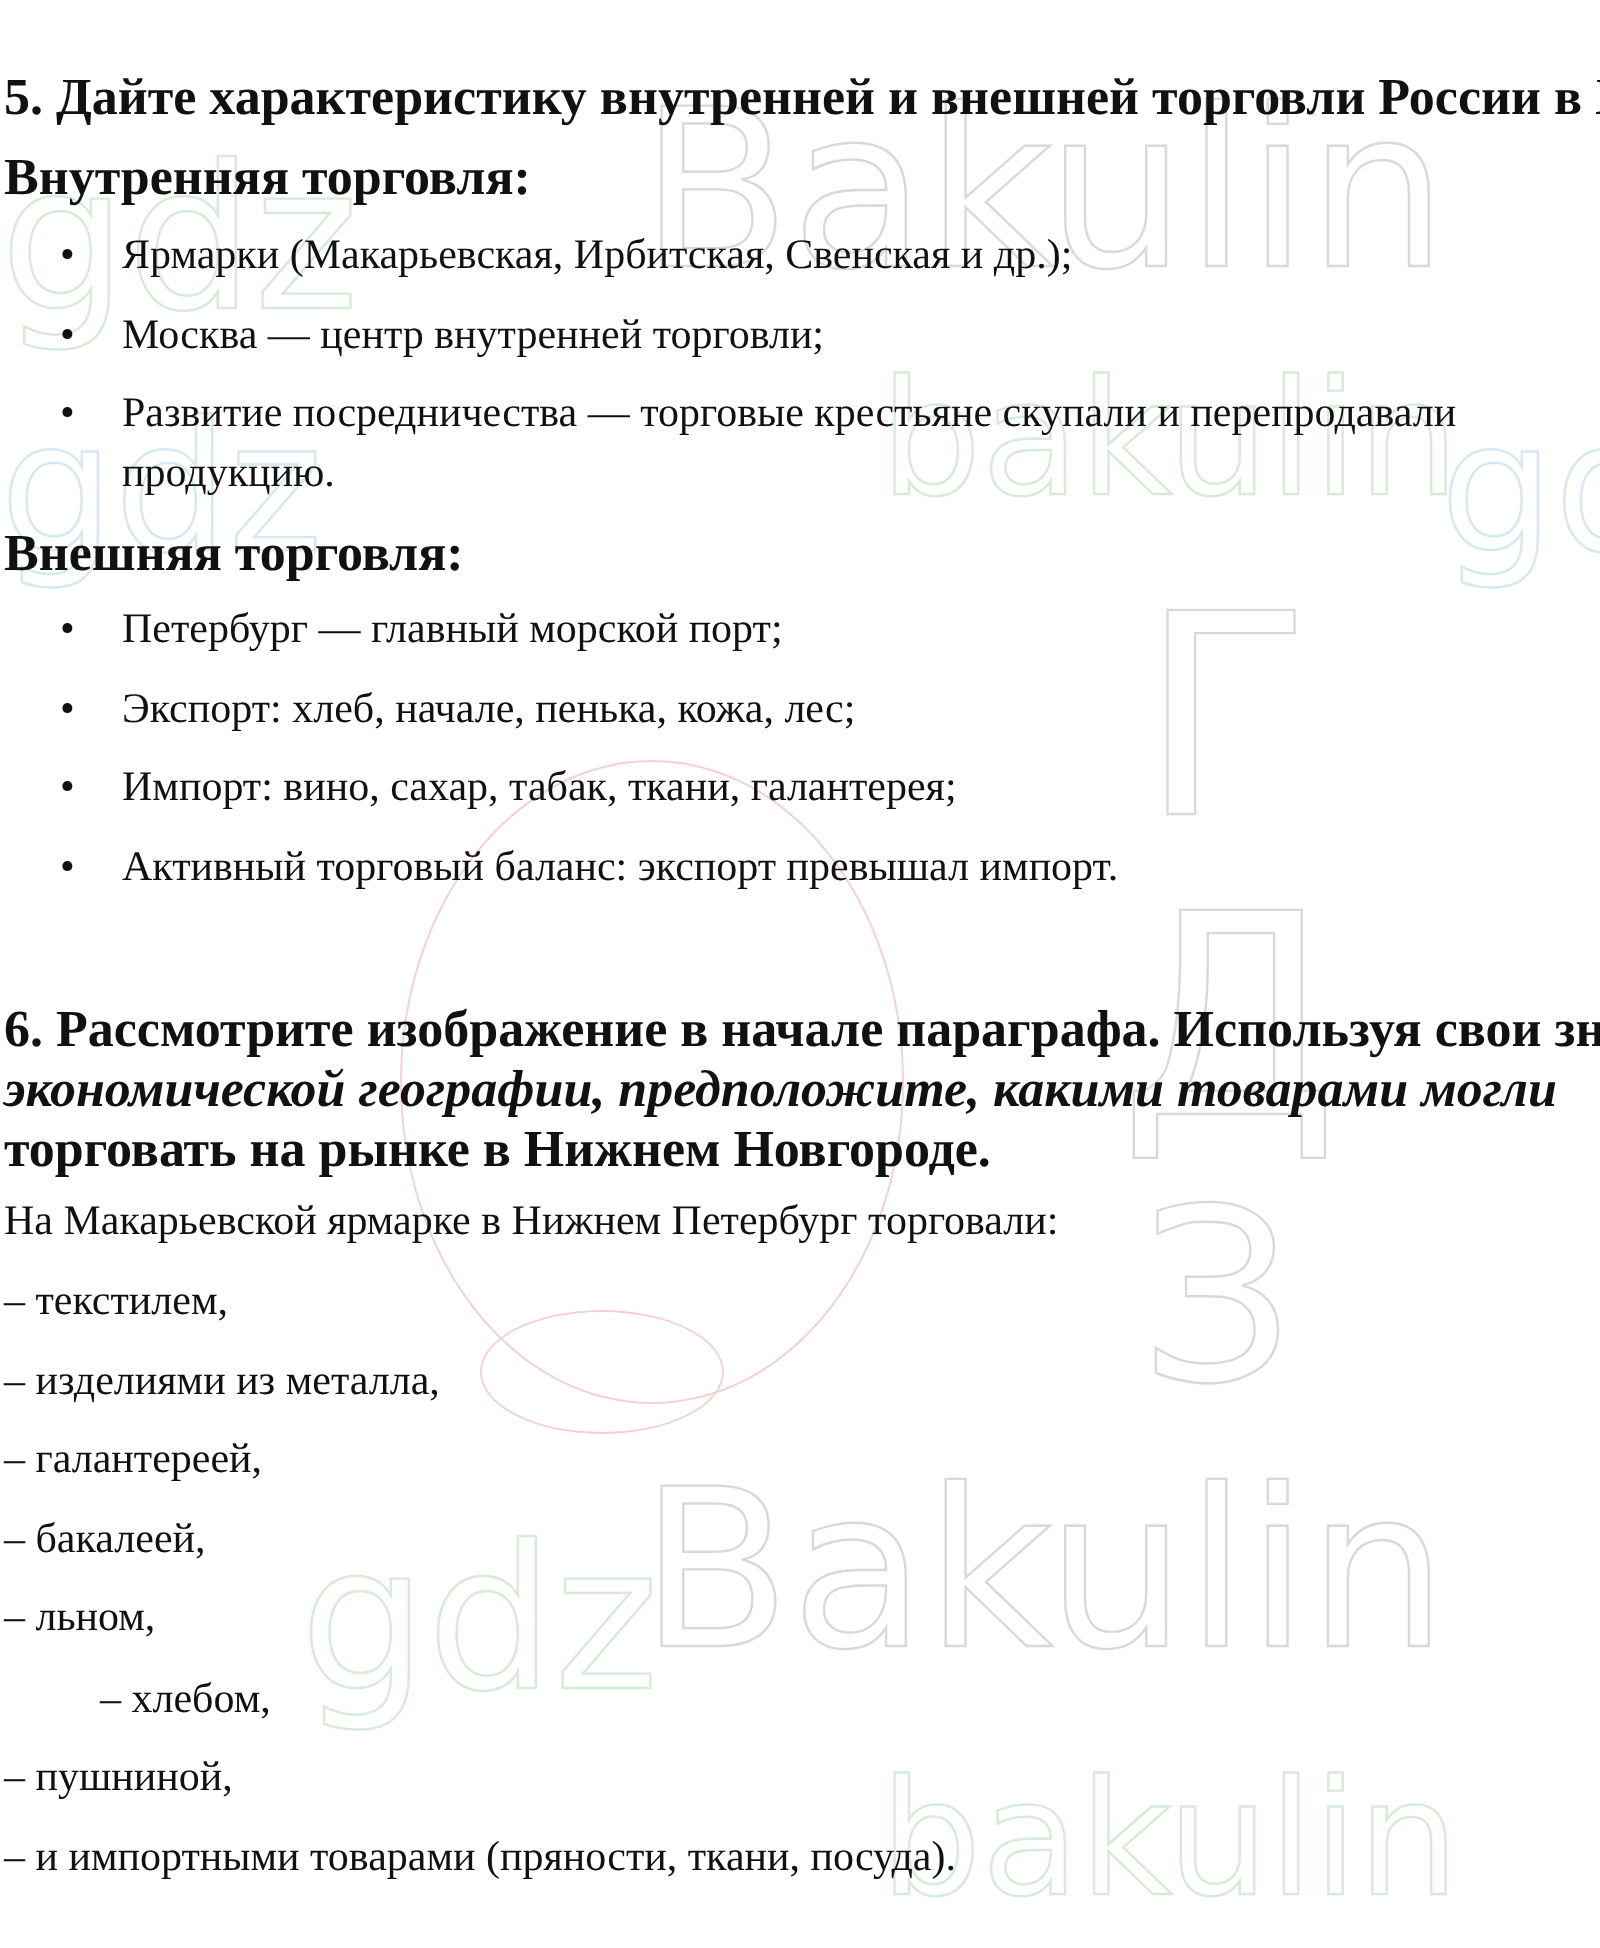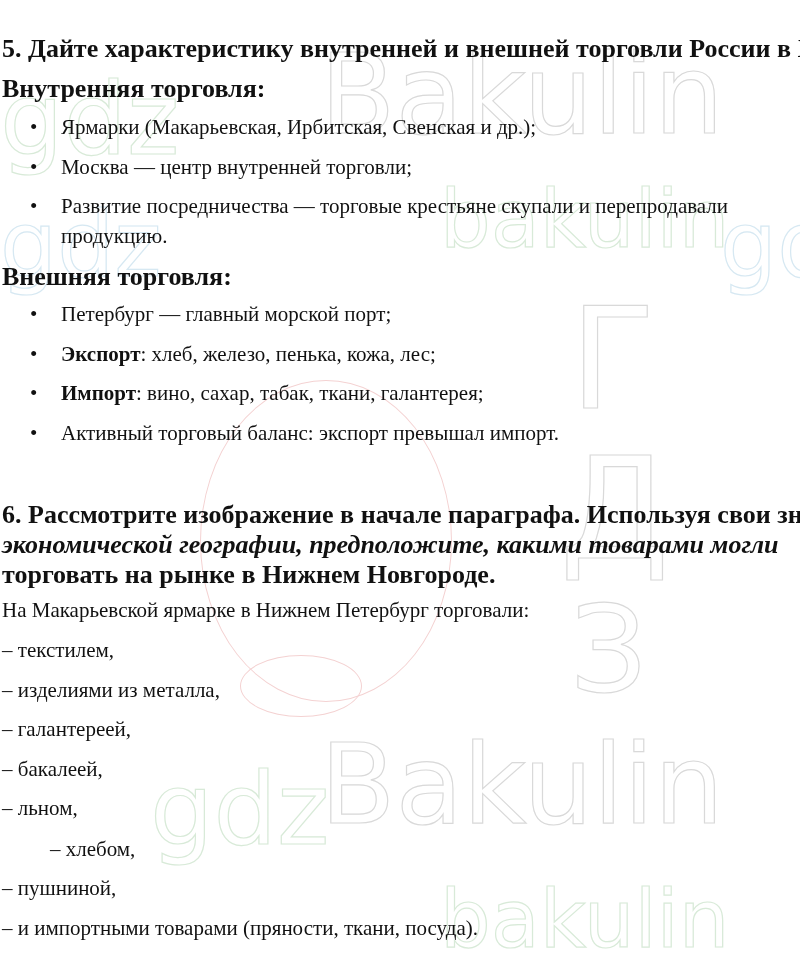--- a/index.html
+++ b/index.html
@@ -10,21 +10,21 @@
     .wm { position: absolute; font-family: "DejaVu Sans", sans-serif; color: transparent; -webkit-text-stroke: 1.2px; z-index: 0; user-select: none; line-height: 1; }
     .wm-gray { -webkit-text-stroke-color: #d9d9d9; }
     .wm-green { -webkit-text-stroke-color: #d8ead8; }
     .wm-blue { -webkit-text-stroke-color: #d6e8f2; }
     .wm-pink { border: 1.2px solid #f4d2d2; border-radius: 50%; position: absolute; z-index: 0; }
     .content { position: absolute; left: 0; top: 0; width: 800px; z-index: 1; }
     .h { font-weight: bold; font-size: 26px; position: absolute; left: 2px; white-space: nowrap; }
     .p { font-size: 21px; position: absolute; left: 2px; white-space: nowrap; }
     .li { font-size: 21px; position: absolute; left: 61px; white-space: nowrap; }
     .bullet { position: absolute; left: 30px; font-size: 21px; }
-    b { font-weight: bold; }
+    b { font-weight: normal; }
   </style>
 </head>
 <body>
 
 <div>
   <div class="wm wm-gray" style="left:320px;top:40px;font-size:110px;">Bakulin</div>
   <div class="wm wm-green" style="left:0px;top:70px;font-size:100px;">gdz</div>
   <div class="wm wm-green" style="left:440px;top:180px;font-size:80px;">bakulin</div>
   <div class="wm wm-blue" style="left:0px;top:200px;font-size:90px;">gdz</div>
   <div class="wm wm-blue" style="left:720px;top:200px;font-size:90px;">gdz</div>
@@ -52,21 +52,21 @@
   <span class="bullet" style="top:194px;">•</span>
   <div class="li" style="top:194px;">Развитие посредничества — торговые крестьяне скупали и перепродавали</div>
   <div class="li" style="top:224px;">продукцию.</div>
 
   <div class="h" style="top:262px;">Внешняя торговля:</div>
 
   <span class="bullet" style="top:302px;">•</span>
   <div class="li" style="top:302px;"><b></b><span>Петербург — главный морской порт;</span></div>
 
   <span class="bullet" style="top:342px;">•</span>
-  <div class="li" style="top:342px;"><b>Экспорт</b><span>: хлеб, железо, пенька, кожа, лес;</span></div>
+  <div class="li" style="top:342px;"><b>Экспорт</b><span>: хлеб, начале, пенька, кожа, лес;</span></div>
 
   <span class="bullet" style="top:381px;">•</span>
   <div class="li" style="top:381px;"><b>Импорт</b><span>: вино, сахар, табак, ткани, галантерея;</span></div>
 
   <span class="bullet" style="top:421px;">•</span>
   <div class="li" style="top:421px;text-align:right;"><b></b><span>Активный торговый баланс: экспорт превышал импорт.</span></div>
 
   <div class="h" style="top:500px;">6. Рассмотрите изображение в начале параграфа. Используя свои знания по</div>
   <div class="h" style="top:530px;font-style:italic;">экономической географии, предположите, какими товарами могли</div>
   <div class="h" style="top:560px;">торговать на рынке в Нижнем Новгороде.</div>

